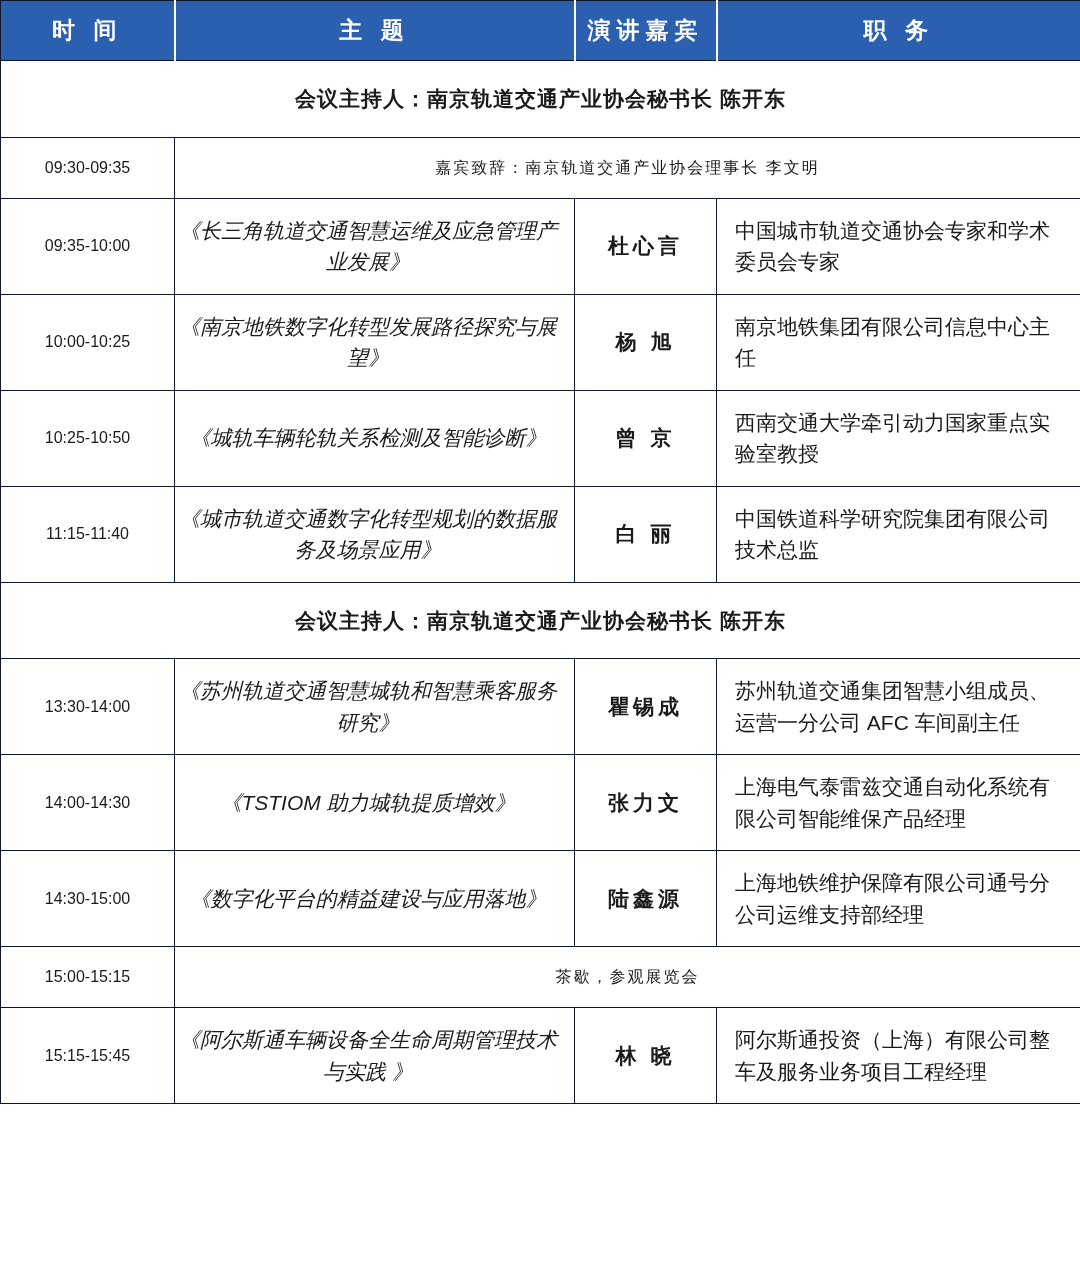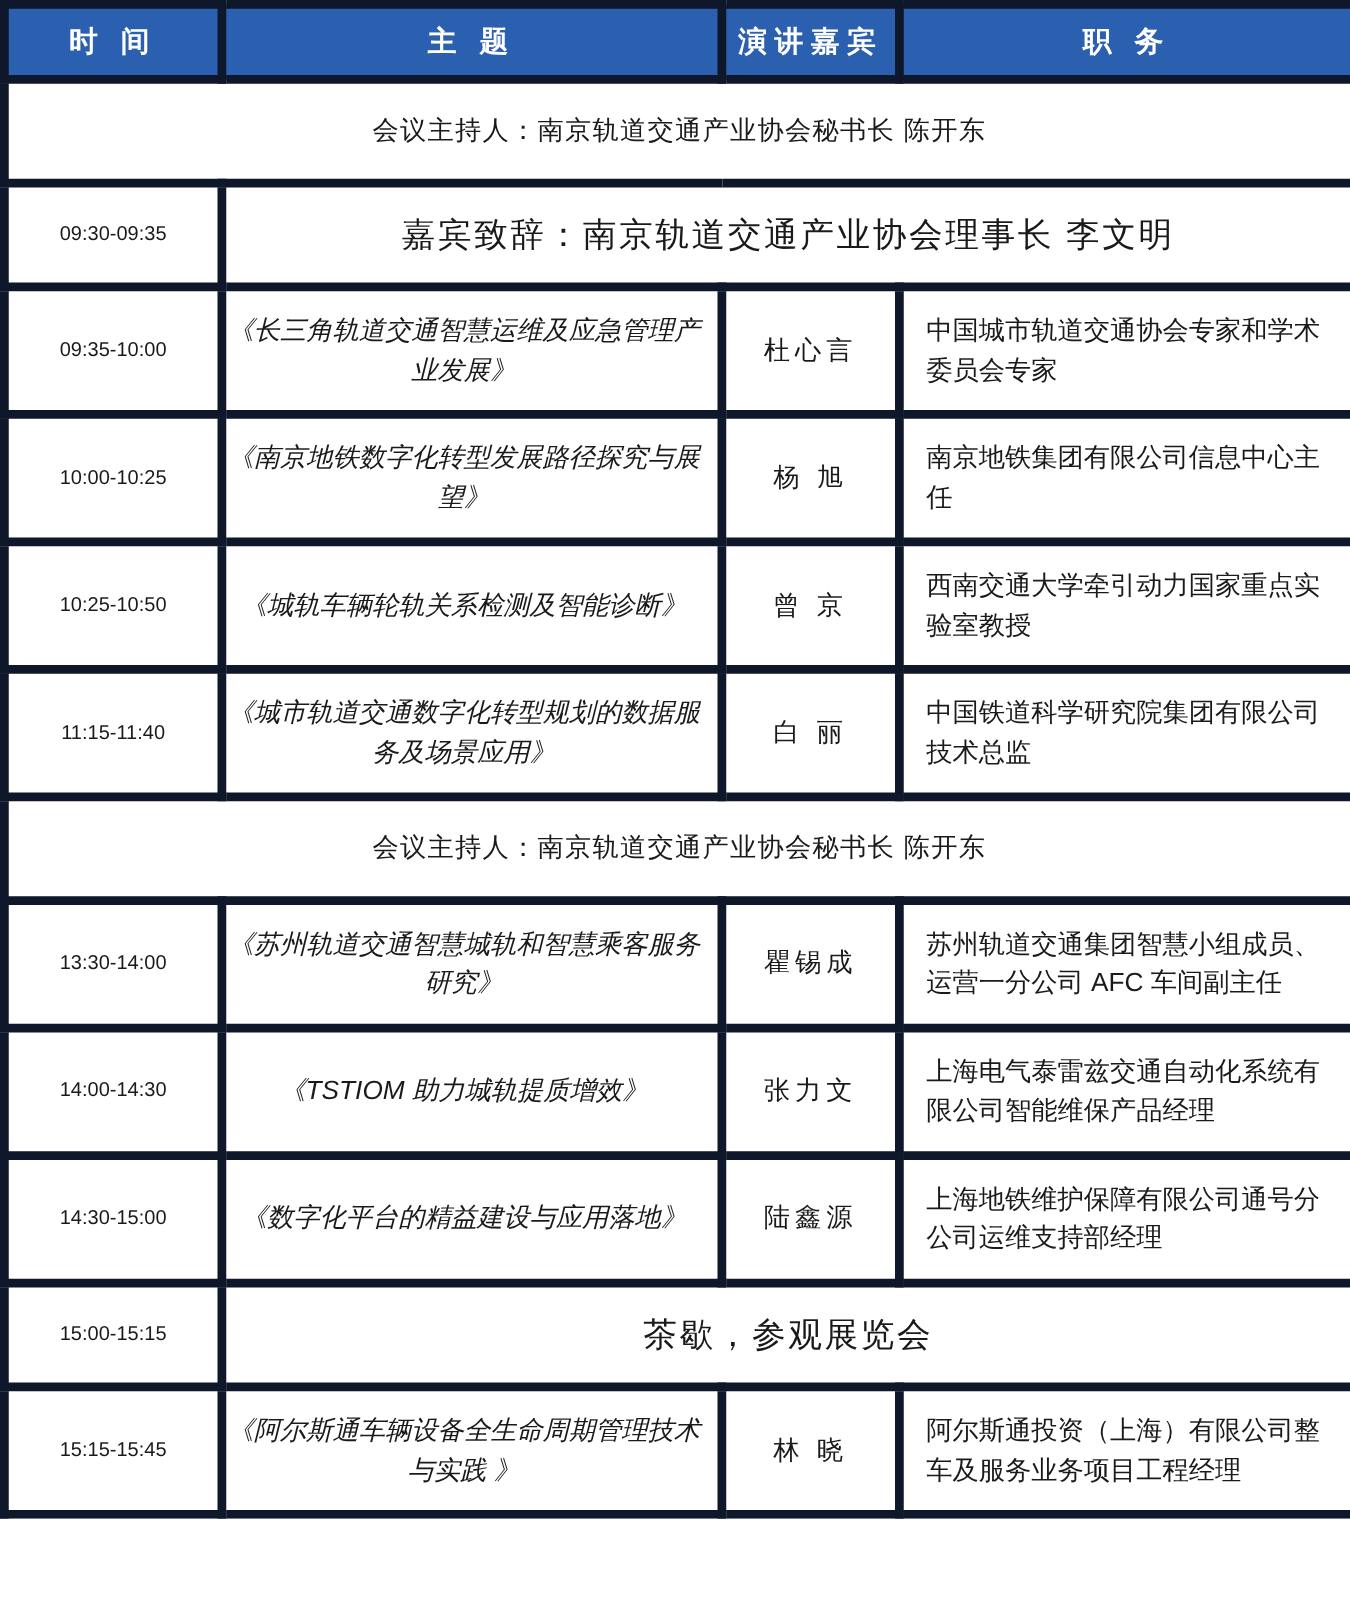--- a/index.html
+++ b/index.html
@@ -12,21 +12,21 @@
     font-family: "Liberation Sans", "DejaVu Sans", sans-serif;
     color: #1a1a1a;
     -webkit-font-smoothing: antialiased;
   }
   .agenda-table {
     width: 1080px;
     border-collapse: collapse;
     table-layout: fixed;
   }
   .agenda-table td, .agenda-table th {
-    border: 7px solid #0f172a;
+    border: 1px solid #0f172a;
     vertical-align: middle;
     box-sizing: border-box;
   }
   thead th {
     background: #2b5fb0;
     color: #ffffff;
     font-size: 23px;
     font-weight: bold;
     letter-spacing: 6px;
     text-align: center;
@@ -53,35 +53,36 @@
   }
   td.topic {
     text-align: center;
     padding: 16px 14px 16px 1px;
     font-style: italic;
   }
   td.speaker {
     text-align: center;
     padding: 14px 6px;
     letter-spacing: 4px;
+    font-weight: bold;
   }
   td.title {
     text-align: left;
     padding: 16px 16px 16px 18px;
     margin-left: 35px;
   }
   td.wide-center {
     text-align: center;
-    font-size: 27px;
+    font-size: 16px;
     padding: 18px 10px;
     letter-spacing: 2px;
   }
   td.host {
     text-align: center;
-    font-weight: normal;
+    font-weight: bold;
     font-size: 21px;
     padding: 22px 10px;
     letter-spacing: 1px;
   }
 </style>
 </head>
 <body>
 
 <table class="agenda-table">
   <colgroup>

